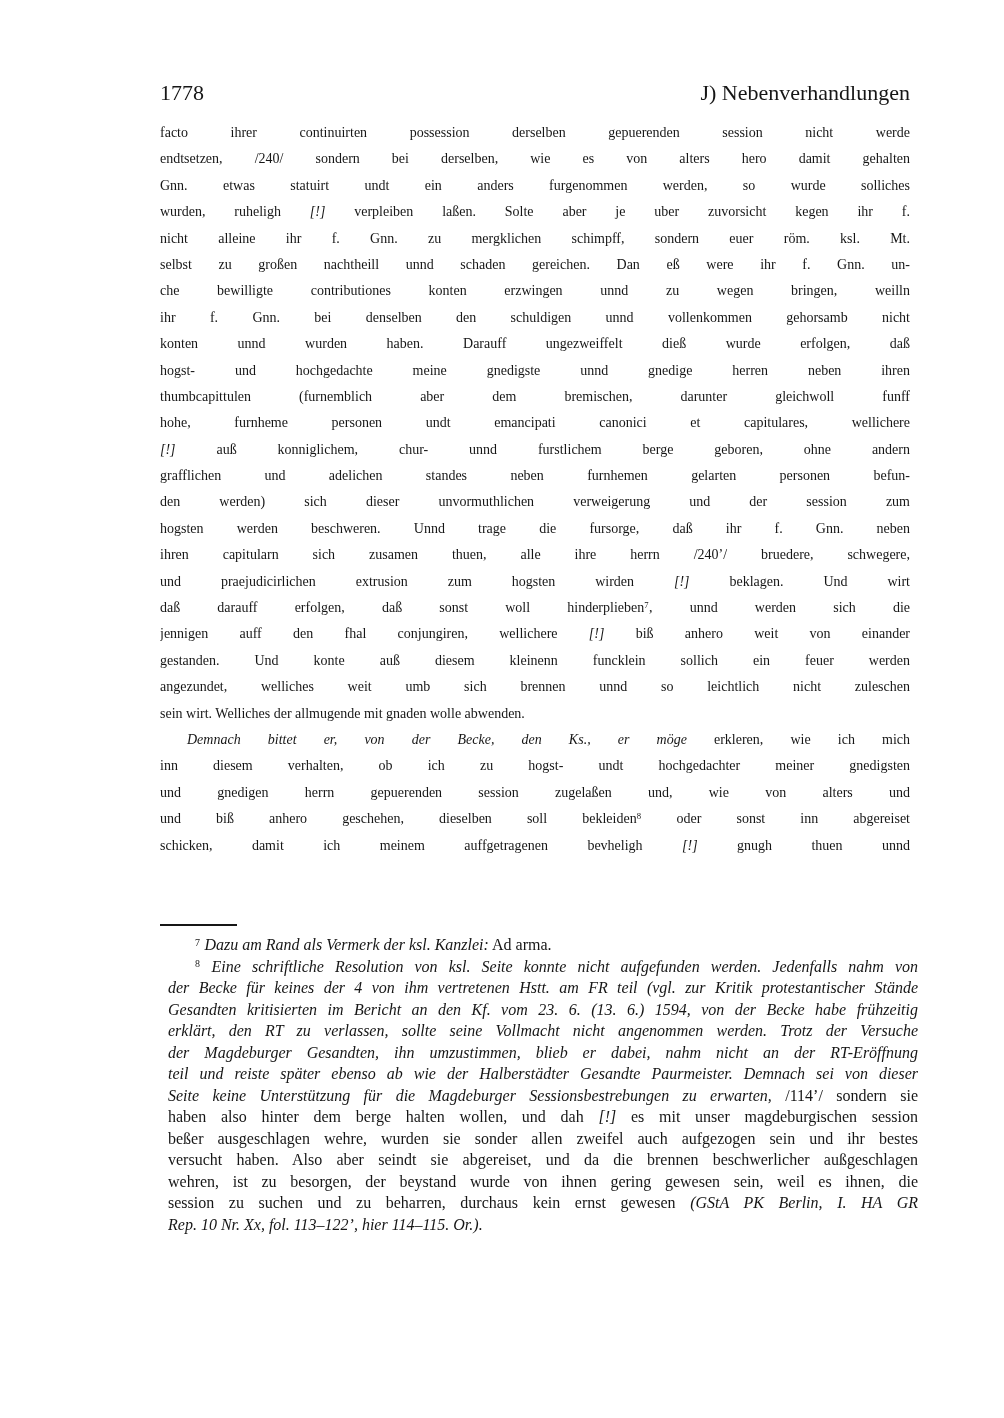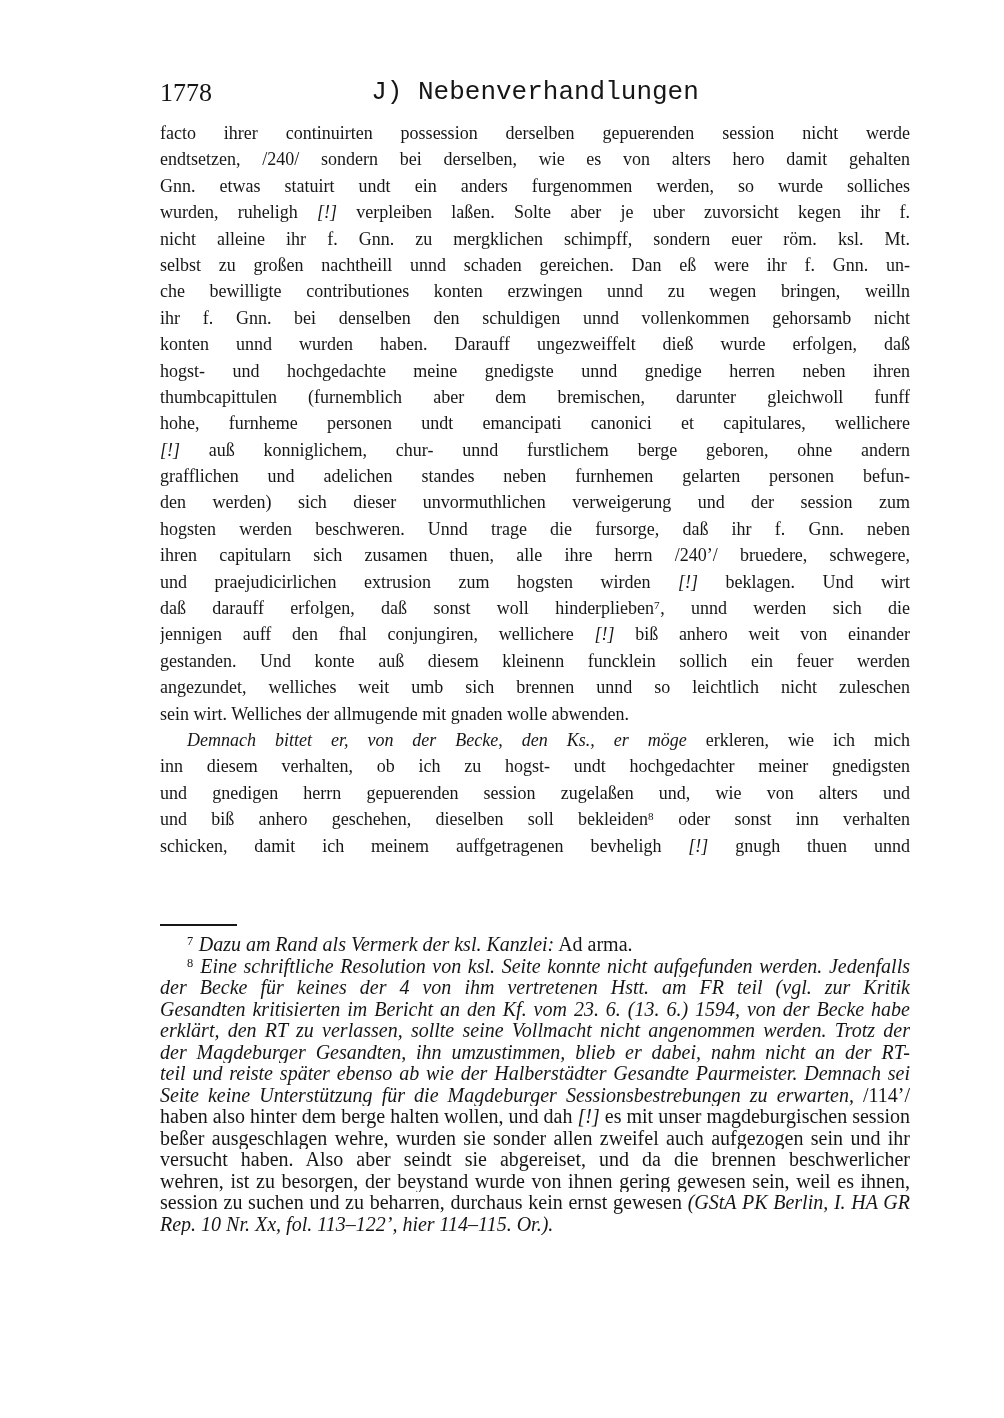--- a/index.html
+++ b/index.html
@@ -1,27 +1,27 @@
 <!DOCTYPE html>
 <html><head>
 <meta charset="utf-8">
 <style>
   html,body{margin:0;padding:0;background:#ffffff;}
   .page{
     position:relative;width:1004px;height:1418px;background:#ffffff;
     color:#161616;font-family:"Liberation Serif","DejaVu Serif",serif;
     overflow:hidden;
   }
-  .pagehead{position:absolute;top:79px;left:160px;width:750px;height:27px;font-size:26px;line-height:27px;}
+  .pagehead{position:absolute;top:79px;left:160px;width:750px;height:27px;font-size:22px;line-height:27px;}
   .pageno{position:absolute;left:0;top:0;}
-  .running{display:block;text-align:center;font-family:Liberation Mono, monospace;}
-  .bodytext{position:absolute;top:120px;left:160px;width:750px;font-size:18px;}
+  .running{display:block;text-align:right;}
+  .bodytext{position:absolute;top:120px;left:160px;width:750px;font-size:14px;}
   .bodytext .line{height:26.4px;line-height:26.4px;}
   .fnsep{position:absolute;left:160px;top:924px;width:77px;border-top:2px solid #161616;}
-  .footnotes{position:absolute;top:934px;left:160px;width:750px;font-size:20px;}
+  .footnotes{position:absolute;top:934px;left:168px;width:750px;font-size:16px;}
   .footnotes .line{height:21.5px;line-height:21.5px;}
   .line{overflow:hidden;}
   .line.j{text-align:justify;text-align-last:justify;}
   .line.ind{text-indent:27px;}
   .i{font-style:italic;}
   .r{font-style:normal;}
   .sup{font-size:0.62em;font-style:normal;position:relative;top:-0.45em;letter-spacing:0.5px;}
 </style>
 </head>
 <body>
@@ -55,21 +55,21 @@
         <div class="line j"><span class="r">daß darauff erfolgen, daß sonst woll hinderplieben</span><span class="sup">7</span><span class="r">, unnd werden sich die</span></div>
         <div class="line j"><span class="r">jennigen auff den fhal conjungiren, wellichere </span><span class="i">[!]</span><span class="r"> biß anhero weit von einander</span></div>
         <div class="line j"><span class="r">gestanden. Und konte auß diesem kleinenn funcklein sollich ein feuer werden</span></div>
         <div class="line j"><span class="r">angezundet, welliches weit umb sich brennen unnd so leichtlich nicht zuleschen</span></div>
         <div class="line"><span class="r">sein wirt. Welliches der allmugende mit gnaden wolle abwenden.</span></div>
       </section>
     <section class="para">
         <div class="line j ind"><span class="i">Demnach bittet er, von der Becke, den Ks., er möge</span><span class="r"> erkleren, wie ich mich</span></div>
         <div class="line j"><span class="r">inn diesem verhalten, ob ich zu hogst- undt hochgedachter meiner gnedigsten</span></div>
         <div class="line j"><span class="r">und gnedigen herrn gepuerenden session zugelaßen und, wie von alters und</span></div>
-        <div class="line j"><span class="r">und biß anhero geschehen, dieselben soll bekleiden</span><span class="sup">8</span><span class="r"> oder sonst inn verhalten</span></div>
+        <div class="line j"><span class="r">und biß anhero geschehen, dieselben soll bekleiden</span><span class="sup">8</span><span class="r"> oder sonst inn abgereiset</span></div>
         <div class="line j"><span class="r">schicken, damit ich meinem auffgetragenen bevheligh </span><span class="i">[!]</span><span class="r"> gnugh thuen unnd</span></div>
       </section>
   </main>
 
   <div class="fnsep"></div>
 
   <section class="footnotes">
     <div class="footnote">
         <div class="line ind"><span class="sup">7</span><span class="i"> Dazu am Rand als Vermerk der ksl. Kanzlei:</span><span class="r"> Ad arma.</span></div>
       </div>

